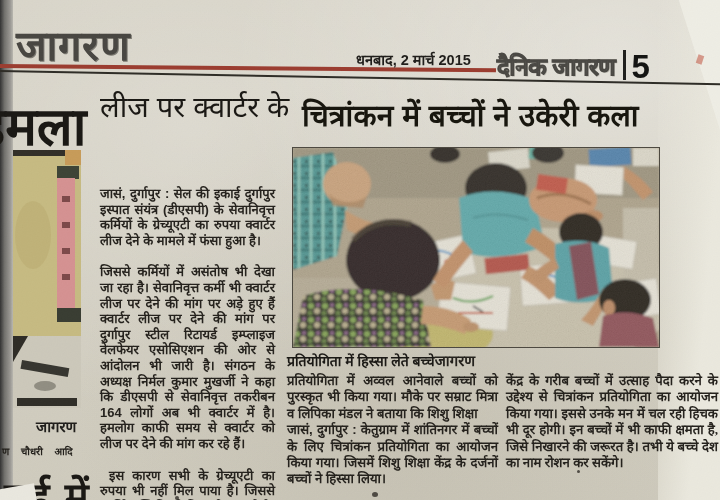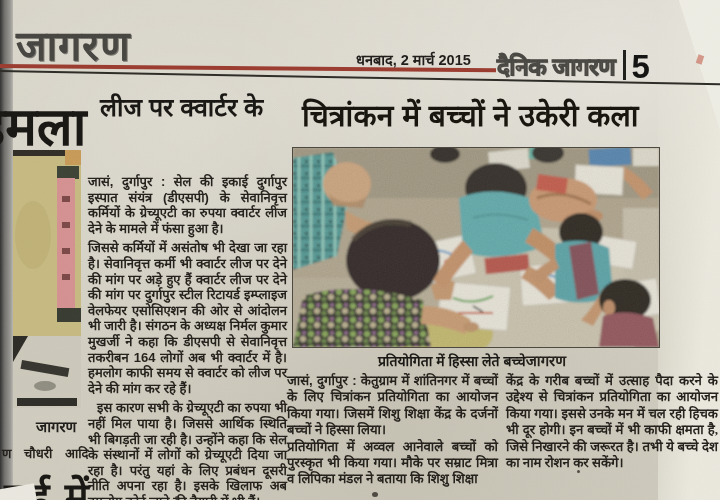--- a/index.html
+++ b/index.html
@@ -21,39 +21,39 @@
     transform:rotate(.5deg);transform-origin:left center;}
   #black-rule{left:0;top:70px;width:728px;height:2px;background:#2a2822;
     transform:rotate(1.05deg);transform-origin:left center;}
   #dateline{left:356px;top:49px;font-size:14.5px;font-weight:700;color:#1b1916;text-align:right;}
   #brand-block{left:497px;top:49px;display:flex;align-items:flex-end;}
   #brand-name{font-size:24px;font-weight:800;color:#8e8c83;letter-spacing:-.5px;
     -webkit-text-stroke:1px #474540;text-shadow:1px 1px 0 #b8b5ac;}
   #brand-divider{width:2.5px;height:30px;background:#1b1b18;margin:0 6px 2px 8px;}
   #page-number{font-size:33px;font-weight:800;color:#0f0f0d;line-height:30px;}
   #left-overflow-headline{left:-23px;top:88px;font-size:53px;font-weight:800;color:#15130f;}
-  #left-headline{left:100px;top:90px;width:200px;font-size:25px;line-height:35px;
-    font-weight:700;color:#15130f;}
+  #left-headline{left:100px;top:90px;width:200px;font-size:29px;line-height:35px;
+    font-weight:400;color:#15130f;}
   #left-body{left:84px;top:170px;width:207px;font-size:13px;line-height:15.6px;
     text-align:justify;font-weight:600;color:#201d18;}
-  #left-body p{margin:4px;}
+  #left-body p{margin:16px;}
   #left-body .indent{text-indent:9px;}
   #left-photo{left:13px;top:150px;}
   #left-credit{left:36px;top:416px;font-size:15px;font-weight:700;color:#1b1916;}
-  #left-names{left:2px;top:444px;font-size:13px;font-weight:600;color:#1e1b16;word-spacing:9px;text-align:center;}
+  #left-names{left:2px;top:444px;font-size:10px;font-weight:600;color:#1e1b16;word-spacing:9px;text-align:center;}
   #bottom-partial-headline{left:4px;top:468px;font-size:40px;font-weight:800;
     color:#15130f;letter-spacing:2px;}
   #corner-sliver{left:-8px;top:487px;width:44px;height:20px;background:#eae8df;
     transform:rotate(-10deg);}
   #main-headline{left:302px;top:94px;width:420px;font-size:30px;font-weight:800;
     color:#121008;letter-spacing:.2px;}
   #main-photo{left:292px;top:147px;width:366px;height:199px;border:1px solid #49453c;
     background:#b3a88e;}
   #caption-row{left:287px;top:350px;width:370px;display:flex;
-    justify-content:center;align-items:baseline;}
+    justify-content:flex-start;align-items:baseline;}
   #photo-caption{font-size:14px;font-weight:700;color:#15130f;}
   #photo-credit{font-size:15px;font-weight:600;color:#201d18;}
   #main-body{left:287px;top:373px;width:432px;}
   .story-col{position:absolute;top:0;font-size:13.2px;line-height:16.4px;
     text-align:justify;font-weight:600;color:#201d18;}
   .story-col p{margin:0;}
   #story-col1{left:0;width:211px;}
   #story-col2{left:219px;width:212px;font-family:Liberation Serif, serif;}
   #edge-light{left:658px;top:0;width:62px;height:500px;
     background:linear-gradient(95deg,rgba(238,235,226,0),#ebe9de 70%);}
@@ -214,22 +214,22 @@
   <rect width="366" height="199" filter="url(#pgrain)" opacity="0.25"></rect>
 </svg>
 
 <div id="caption-row" class="abs">
   <span id="photo-caption">प्रतियोगिता में हिस्सा लेते बच्चे</span>
   <span id="photo-credit">जागरण</span>
 </div>
 
 <div id="main-body" class="abs">
   <div id="story-col1" class="story-col">
+    <p>प्रतियोगिता में अव्वल आनेवाले बच्चों को पुरस्कृत भी किया गया। मौके पर सम्राट मित्रा व लिपिका मंडल ने बताया कि शिशु शिक्षा</p>
     <p>जासं, दुर्गापुर : केतुग्राम में शांतिनगर में बच्चों के लिए चित्रांकन प्रतियोगिता का आयोजन किया गया। जिसमें शिशु शिक्षा केंद्र के दर्जनों बच्चों ने हिस्सा लिया।</p>
-    <p>प्रतियोगिता में अव्वल आनेवाले बच्चों को पुरस्कृत भी किया गया। मौके पर सम्राट मित्रा व लिपिका मंडल ने बताया कि शिशु शिक्षा</p>
   </div>
   <div id="story-col2" class="story-col">
     <p>केंद्र के गरीब बच्चों में उत्साह पैदा करने के उद्देश्य से चित्रांकन प्रतियोगिता का आयोजन किया गया। इससे उनके मन में चल रही हिचक भी दूर होगी। इन बच्चों में भी काफी क्षमता है, जिसे निखारने की जरूरत है। तभी ये बच्चे देश का नाम रोशन कर सकेंगे।</p>
   </div>
 </div>
 
 <div class="speck abs" style="left:175px;top:496px;"></div>
 <div class="speck abs" style="left:372px;top:492px;width:6px;height:5px;"></div>
 <div class="speck abs" style="left:608px;top:428px;width:3px;height:3px;"></div>
 <div class="speck abs" style="left:577px;top:470px;width:3px;height:3px;"></div>

